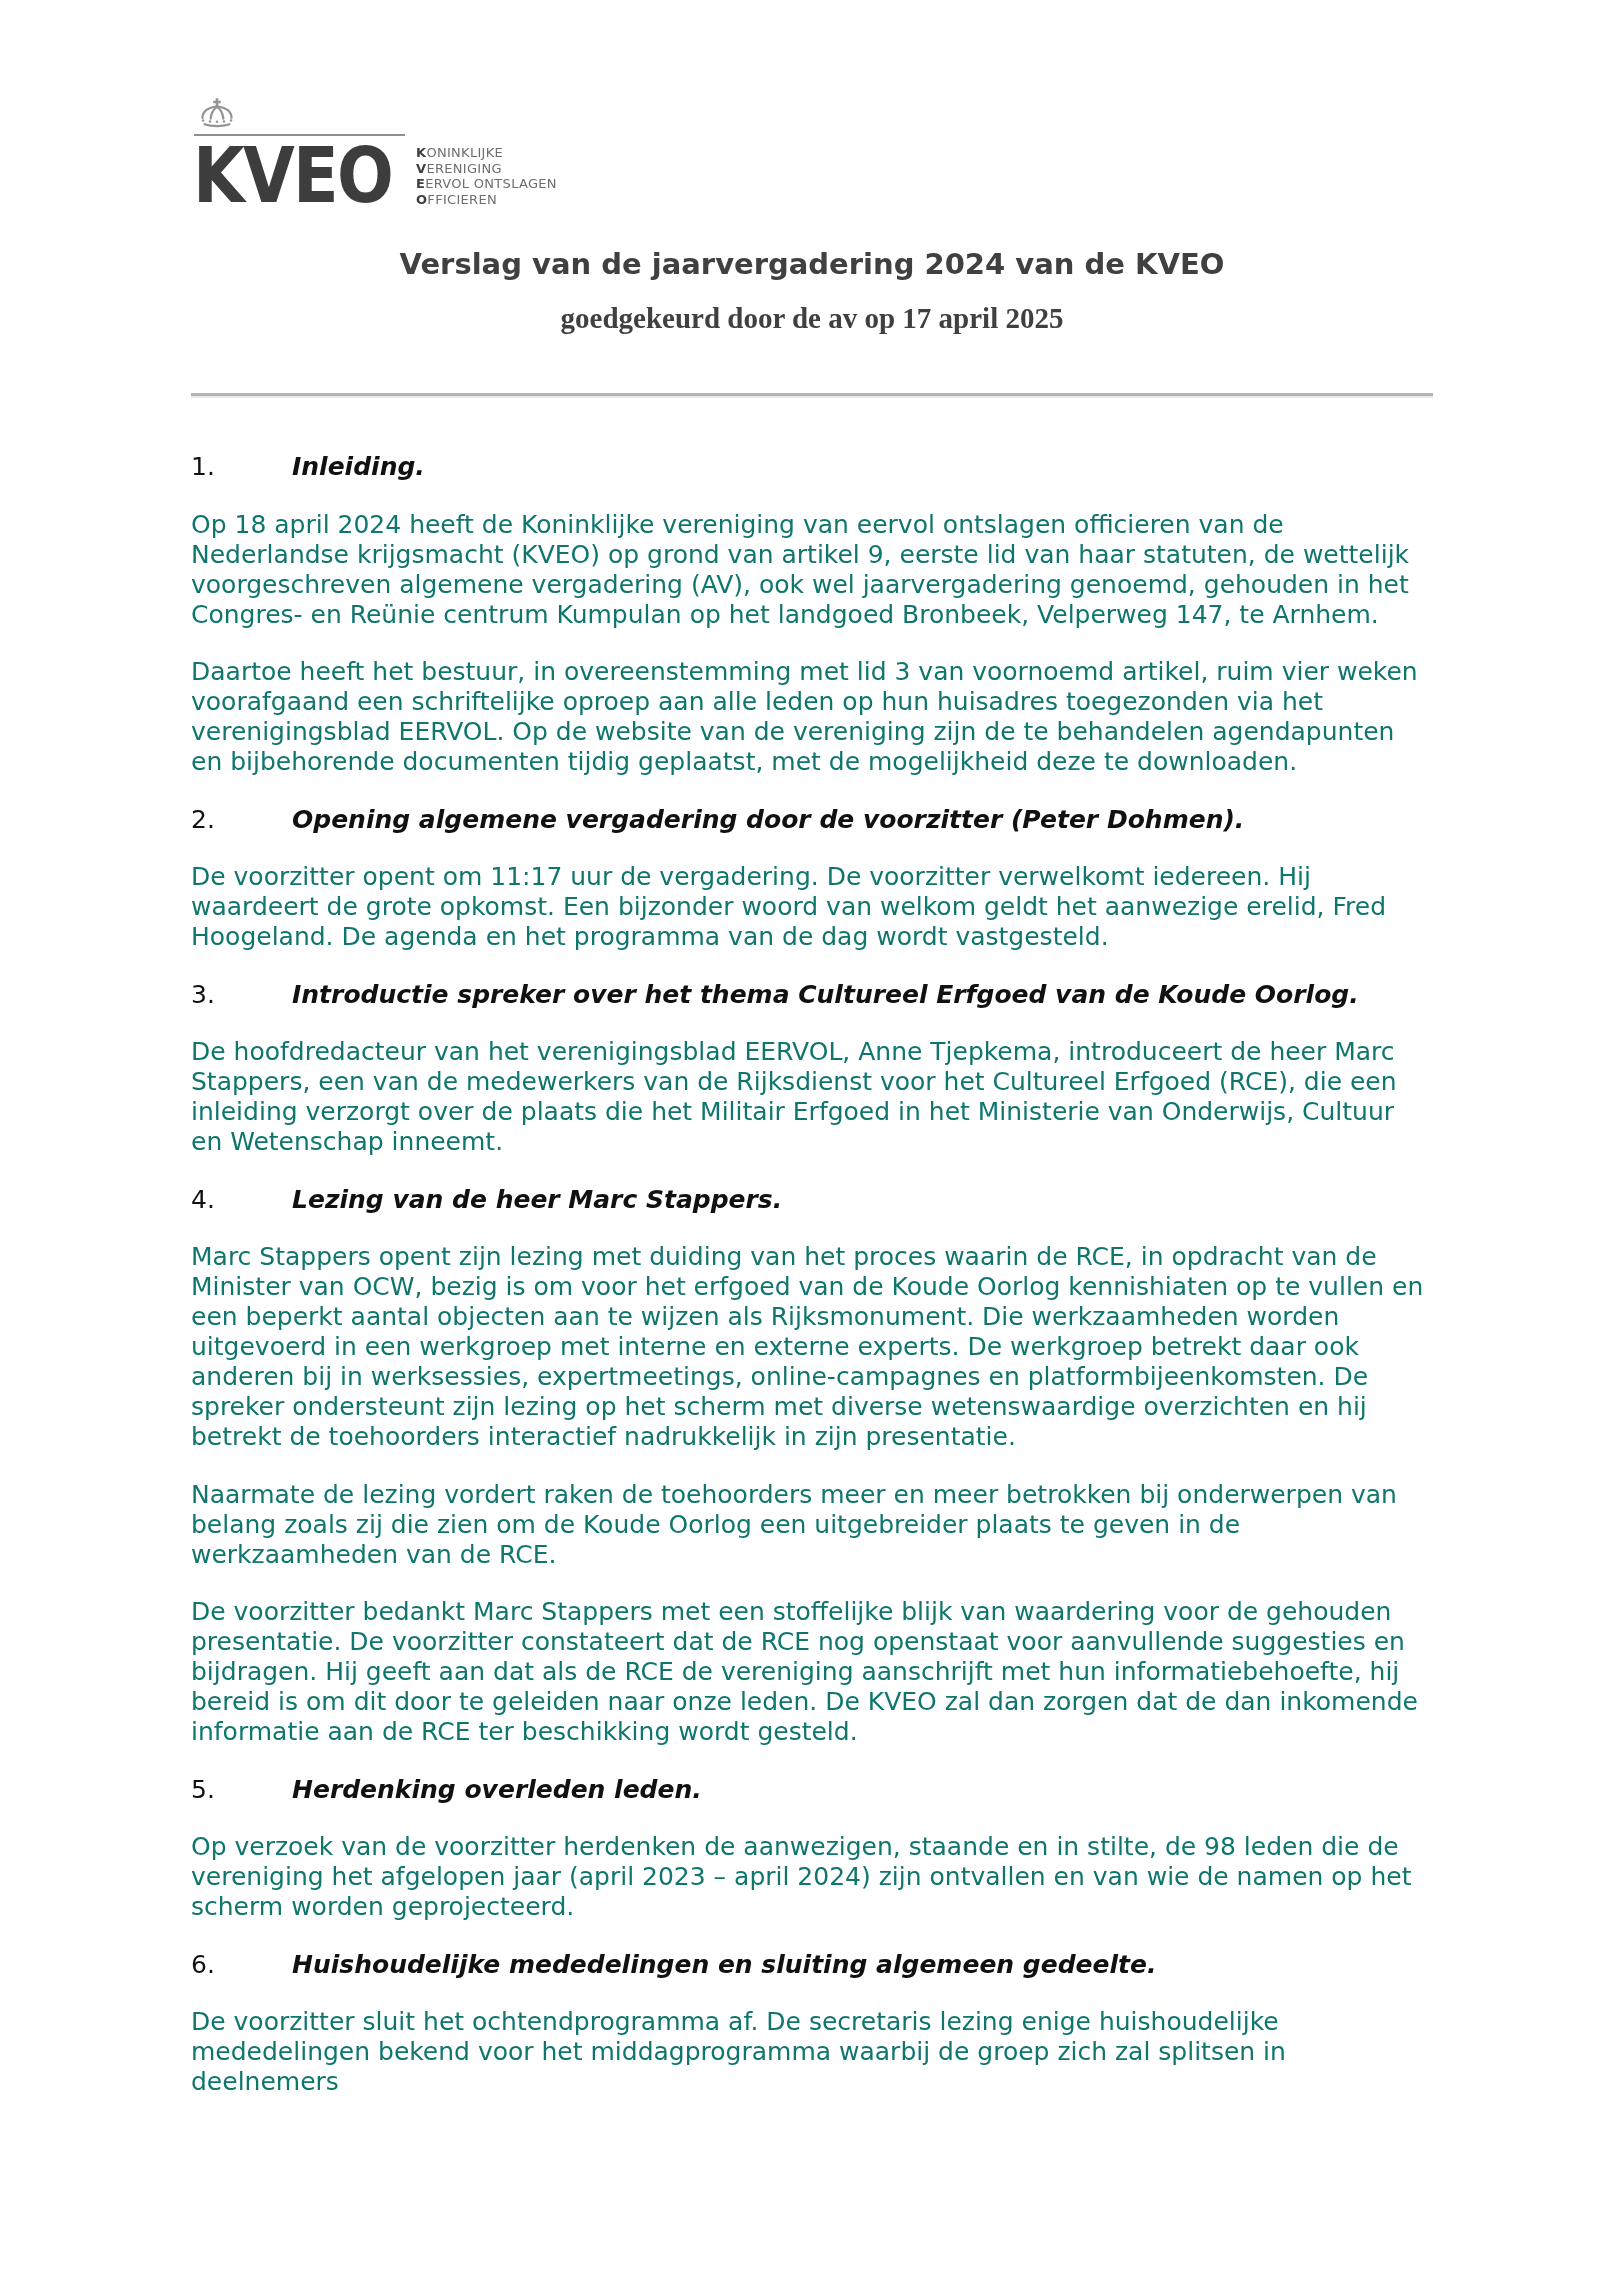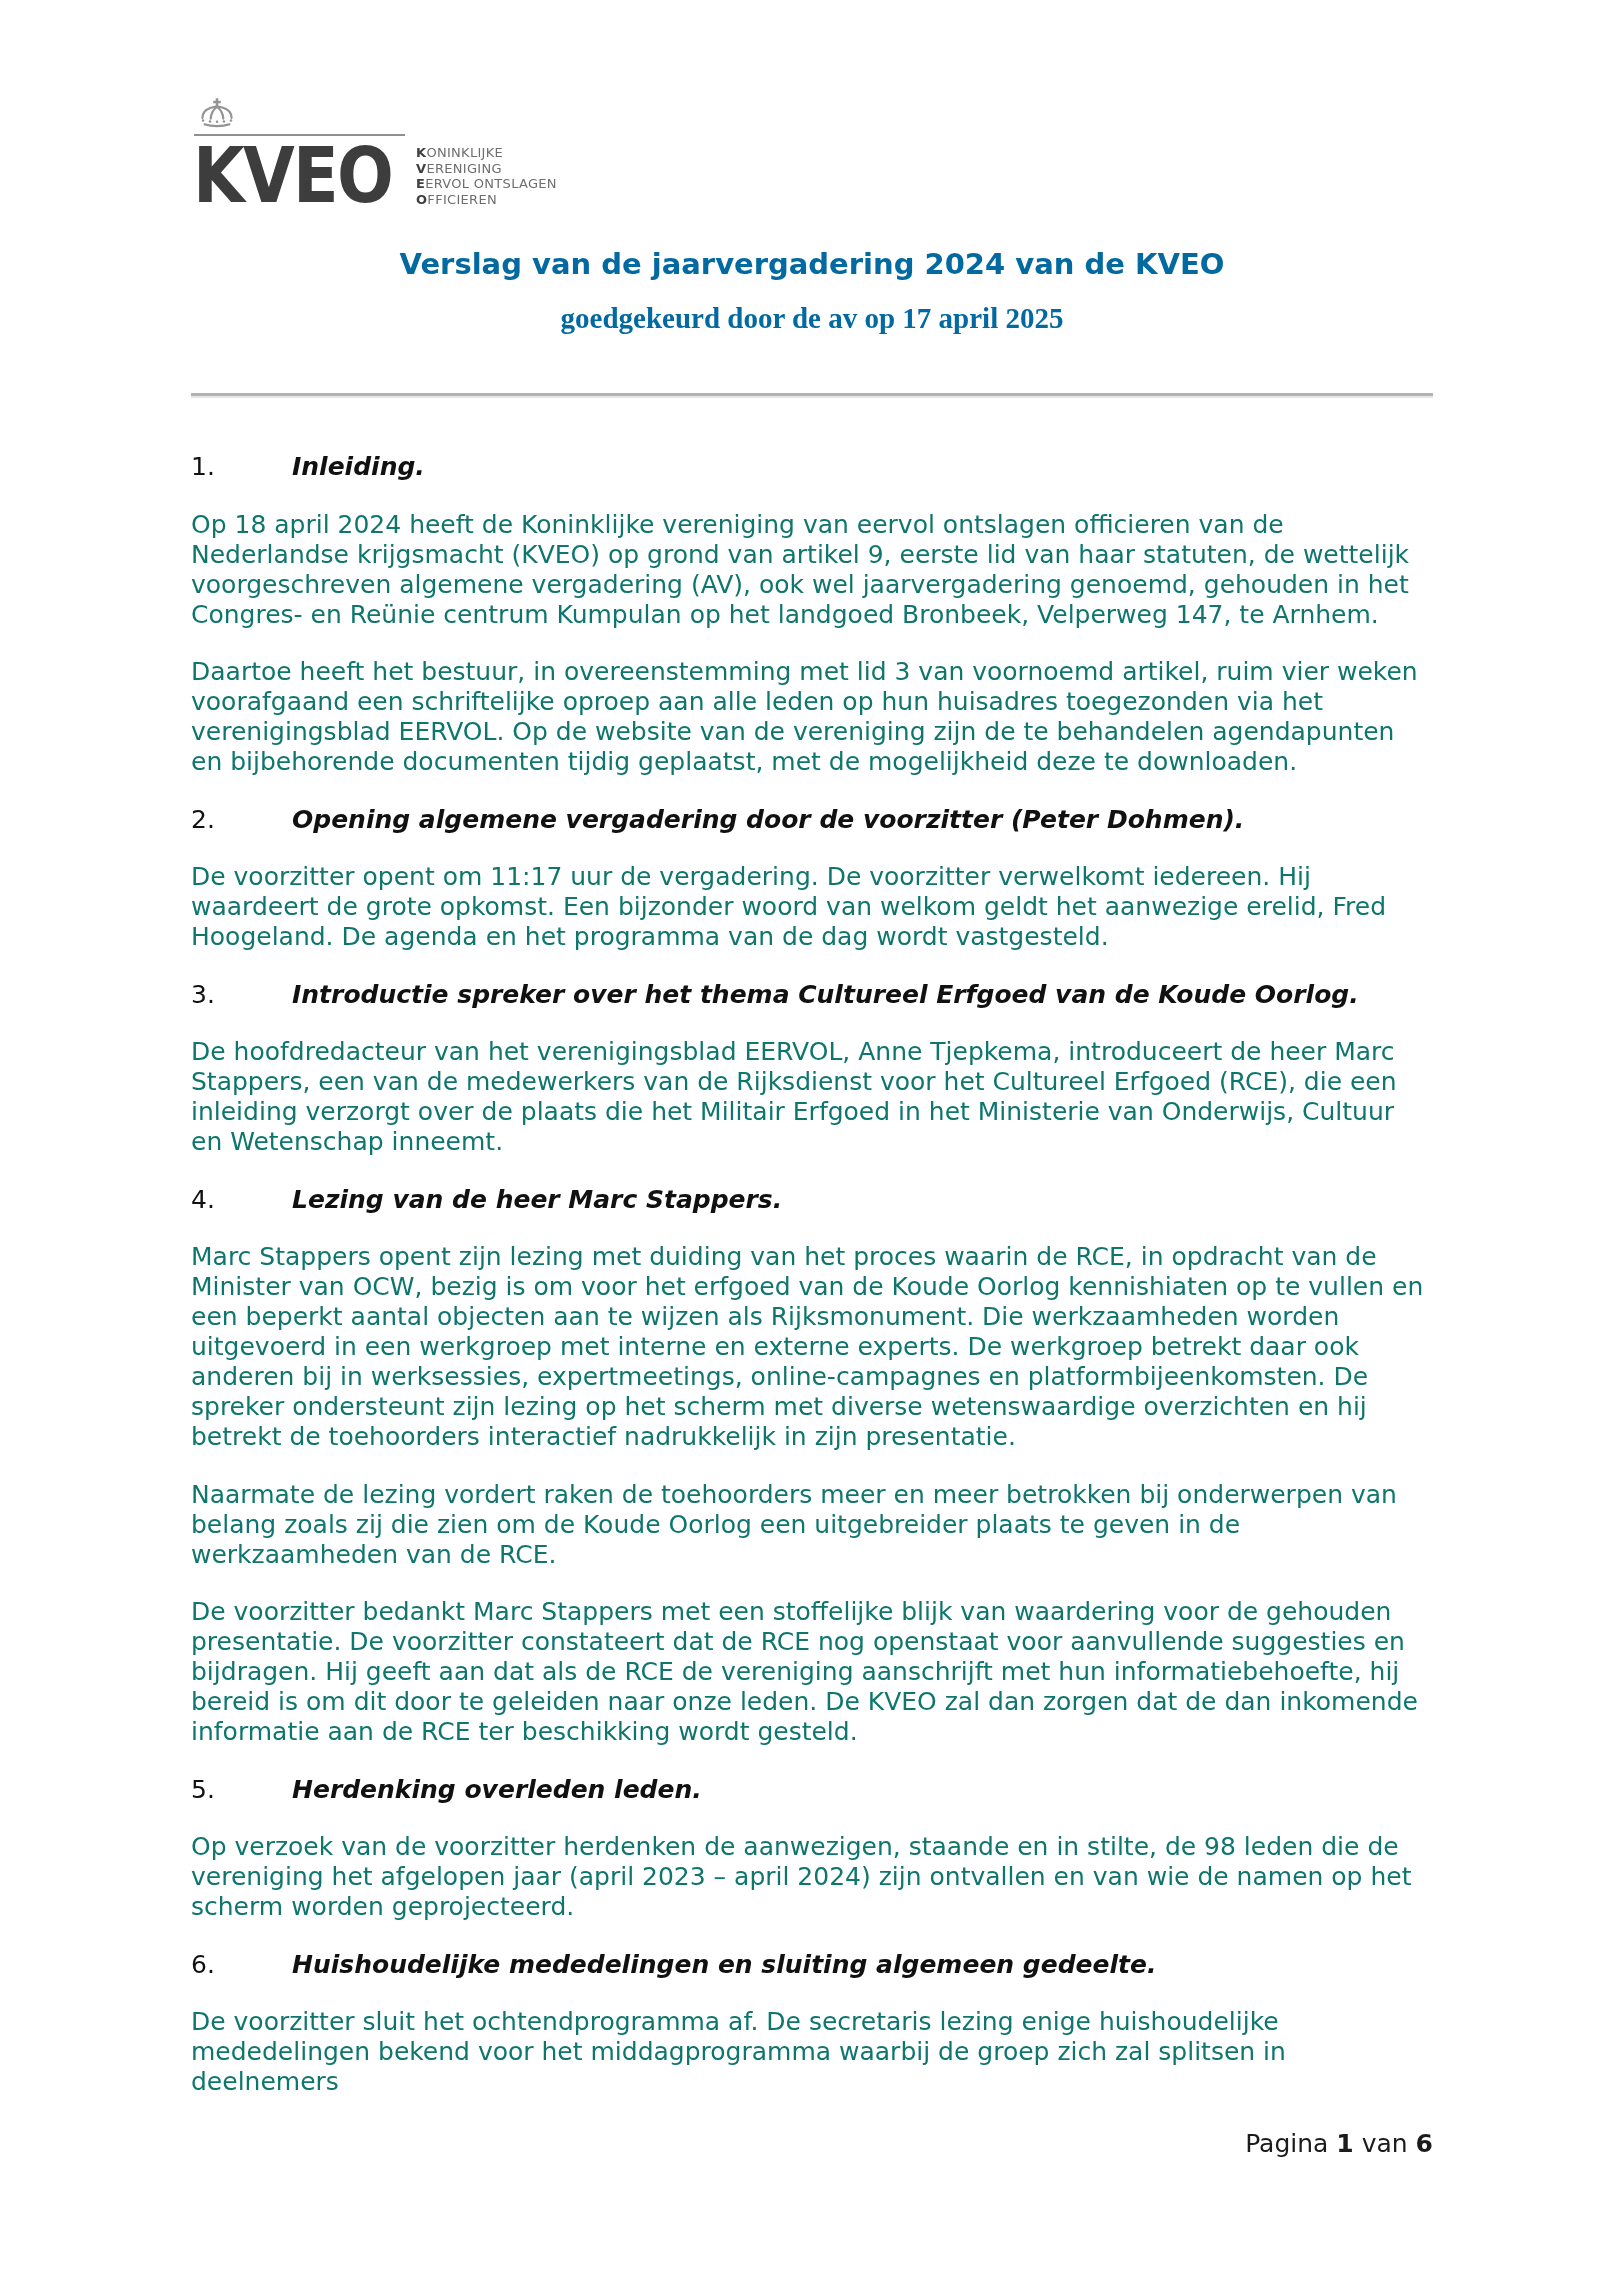--- a/index.html
+++ b/index.html
@@ -76,21 +76,21 @@
   
   .doc-title {
     position: absolute;
     left: 191px;
     top: 247px;
     width: 1242px;
     margin: 0;
     text-align: center;
     font-size: 29px;
     font-weight: bold;
-    color: #0369a1;
+    color: #404040;
   }
   .doc-title .t1, .doc-title .t2 {
     display: block;
     line-height: 35px;
   }
   .doc-title .t2 { margin-top: 19px; font-family: Liberation Serif, serif; }
 
   .divider {
     position: absolute;
     left: 191px;
@@ -239,15 +239,14 @@
     <div class="section-heading-row">
       <span class="section-number">6.</span>
       <span class="section-heading">Huishoudelijke mededelingen en sluiting algemeen gedeelte.</span>
     </div>
     <div class="section-paragraphs">
           <p>De voorzitter sluit het ochtendprogramma af. De secretaris lezing enige huishoudelijke mededelingen bekend voor het middagprogramma waarbij de groep zich zal splitsen in deelnemers</p>
         </div>
   </section>
 </main>
 
-  <footer class="page-footer"><span>Pagina </span><span class="num">1</span><span> van </span><span class="num">6</span></footer>
 </div>
 
 
 </body></html>

